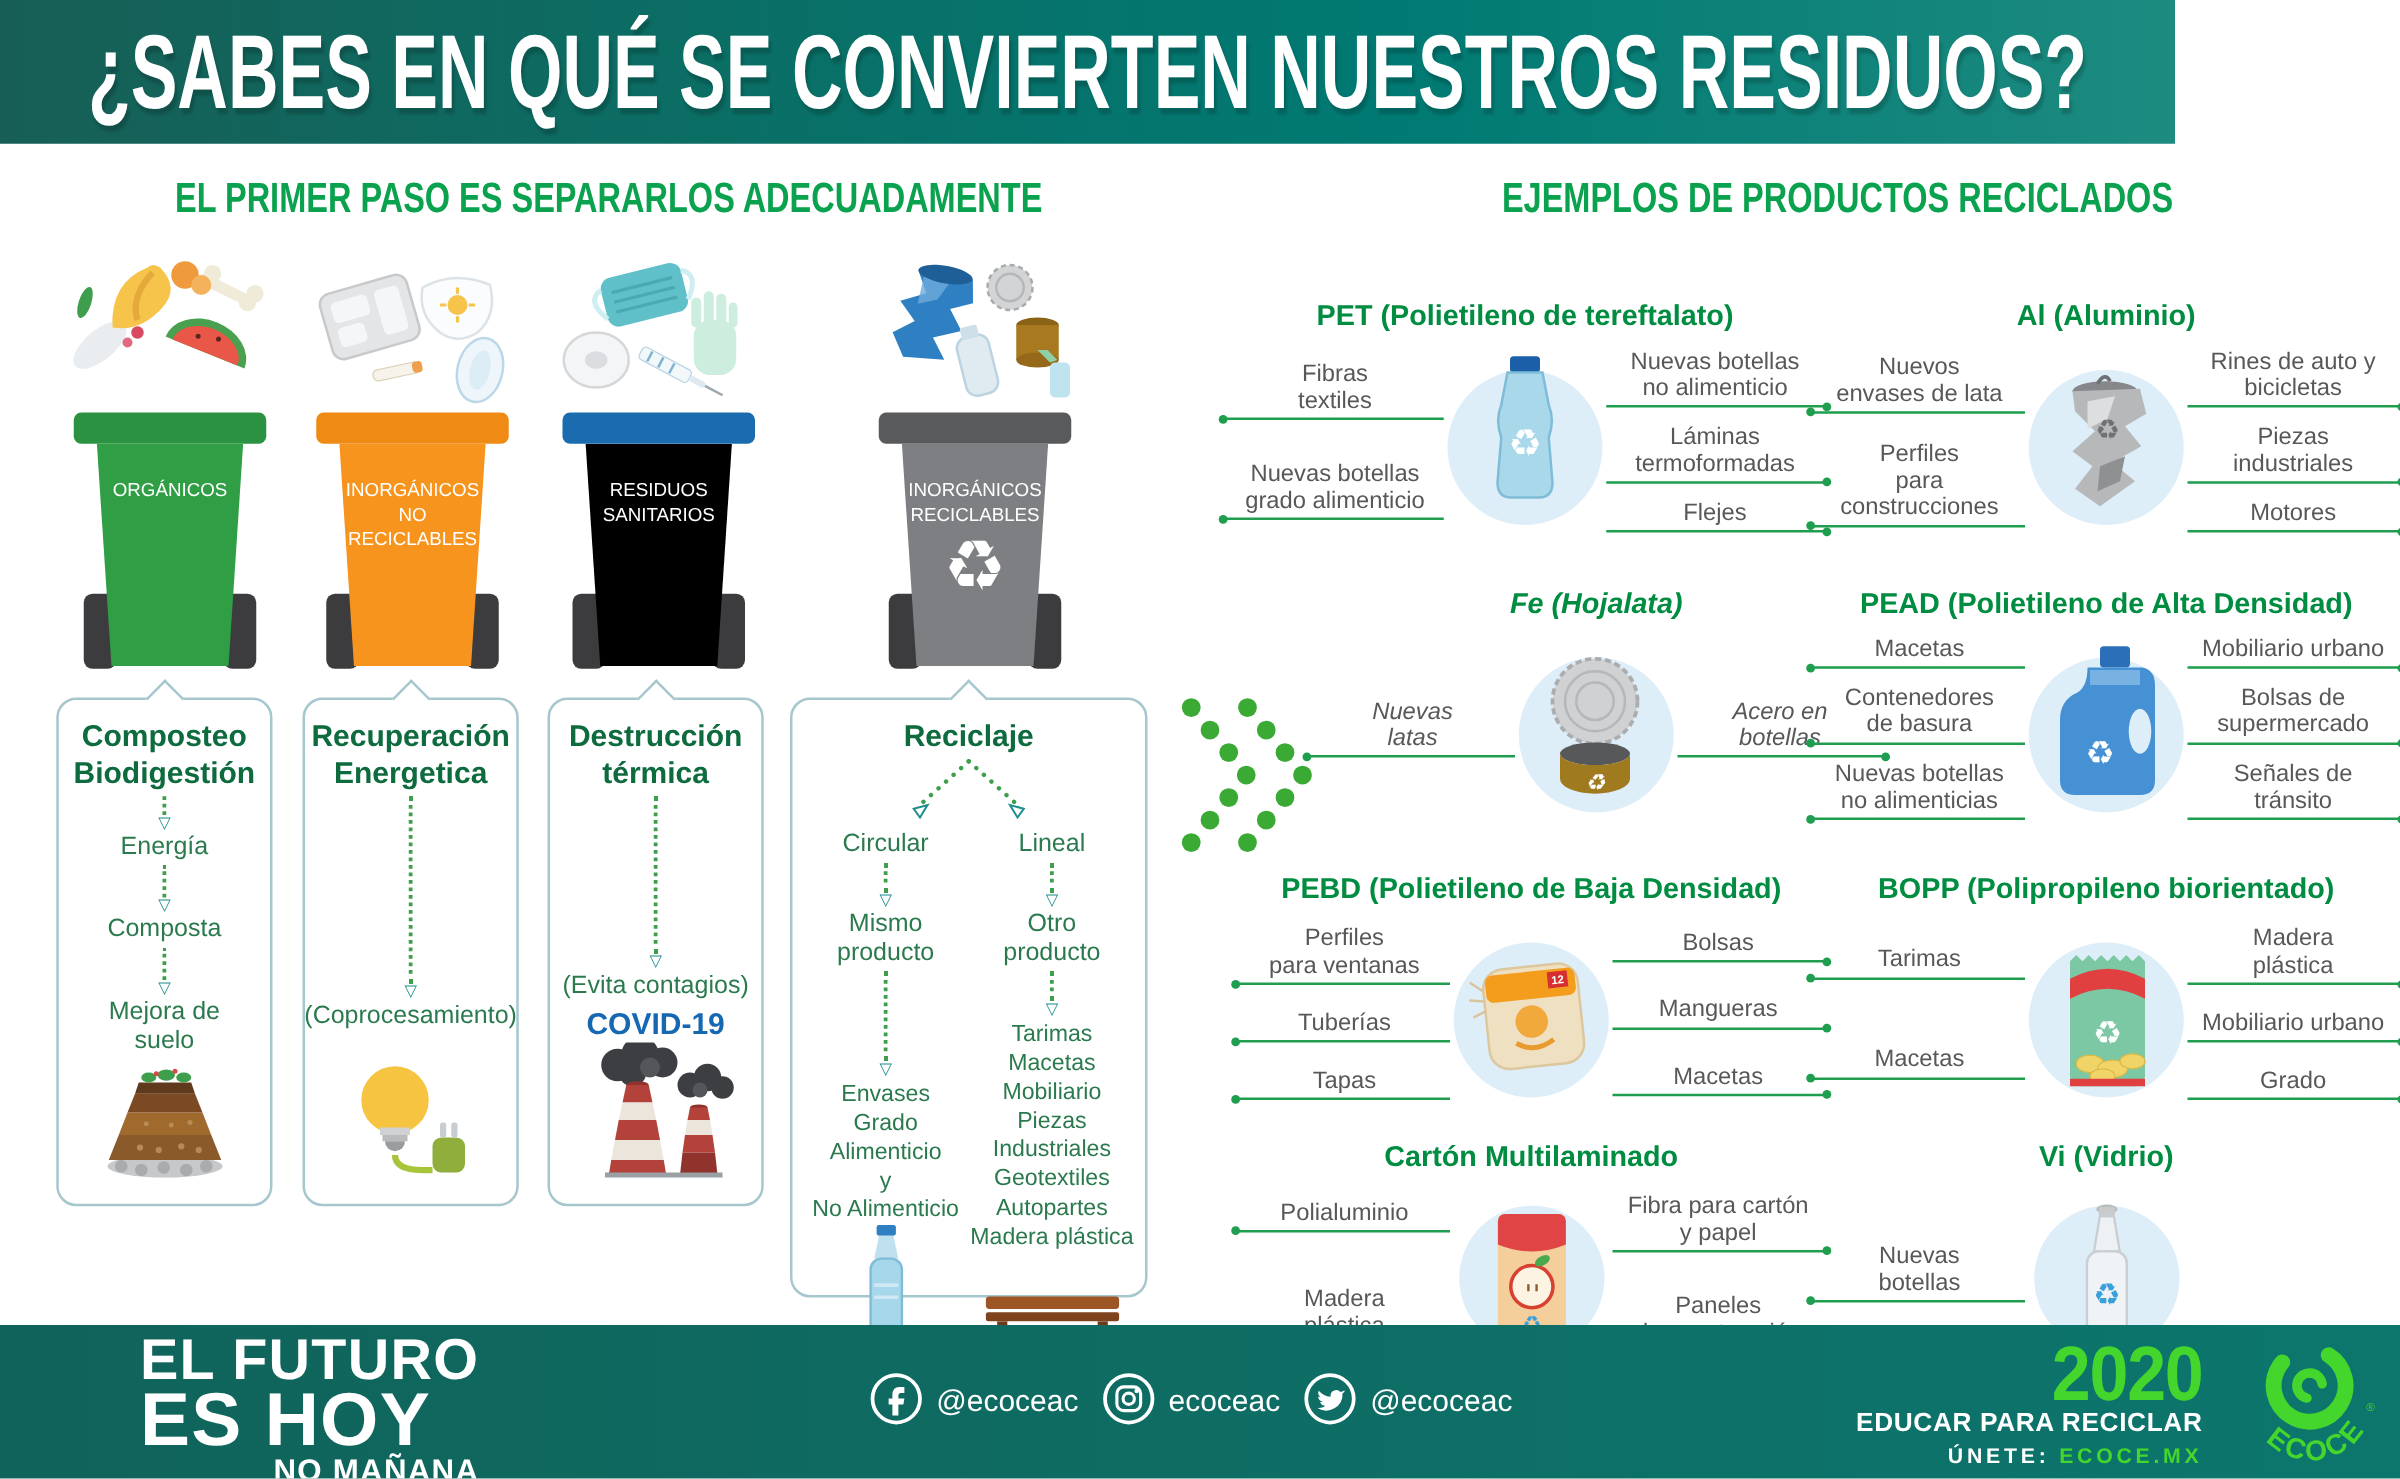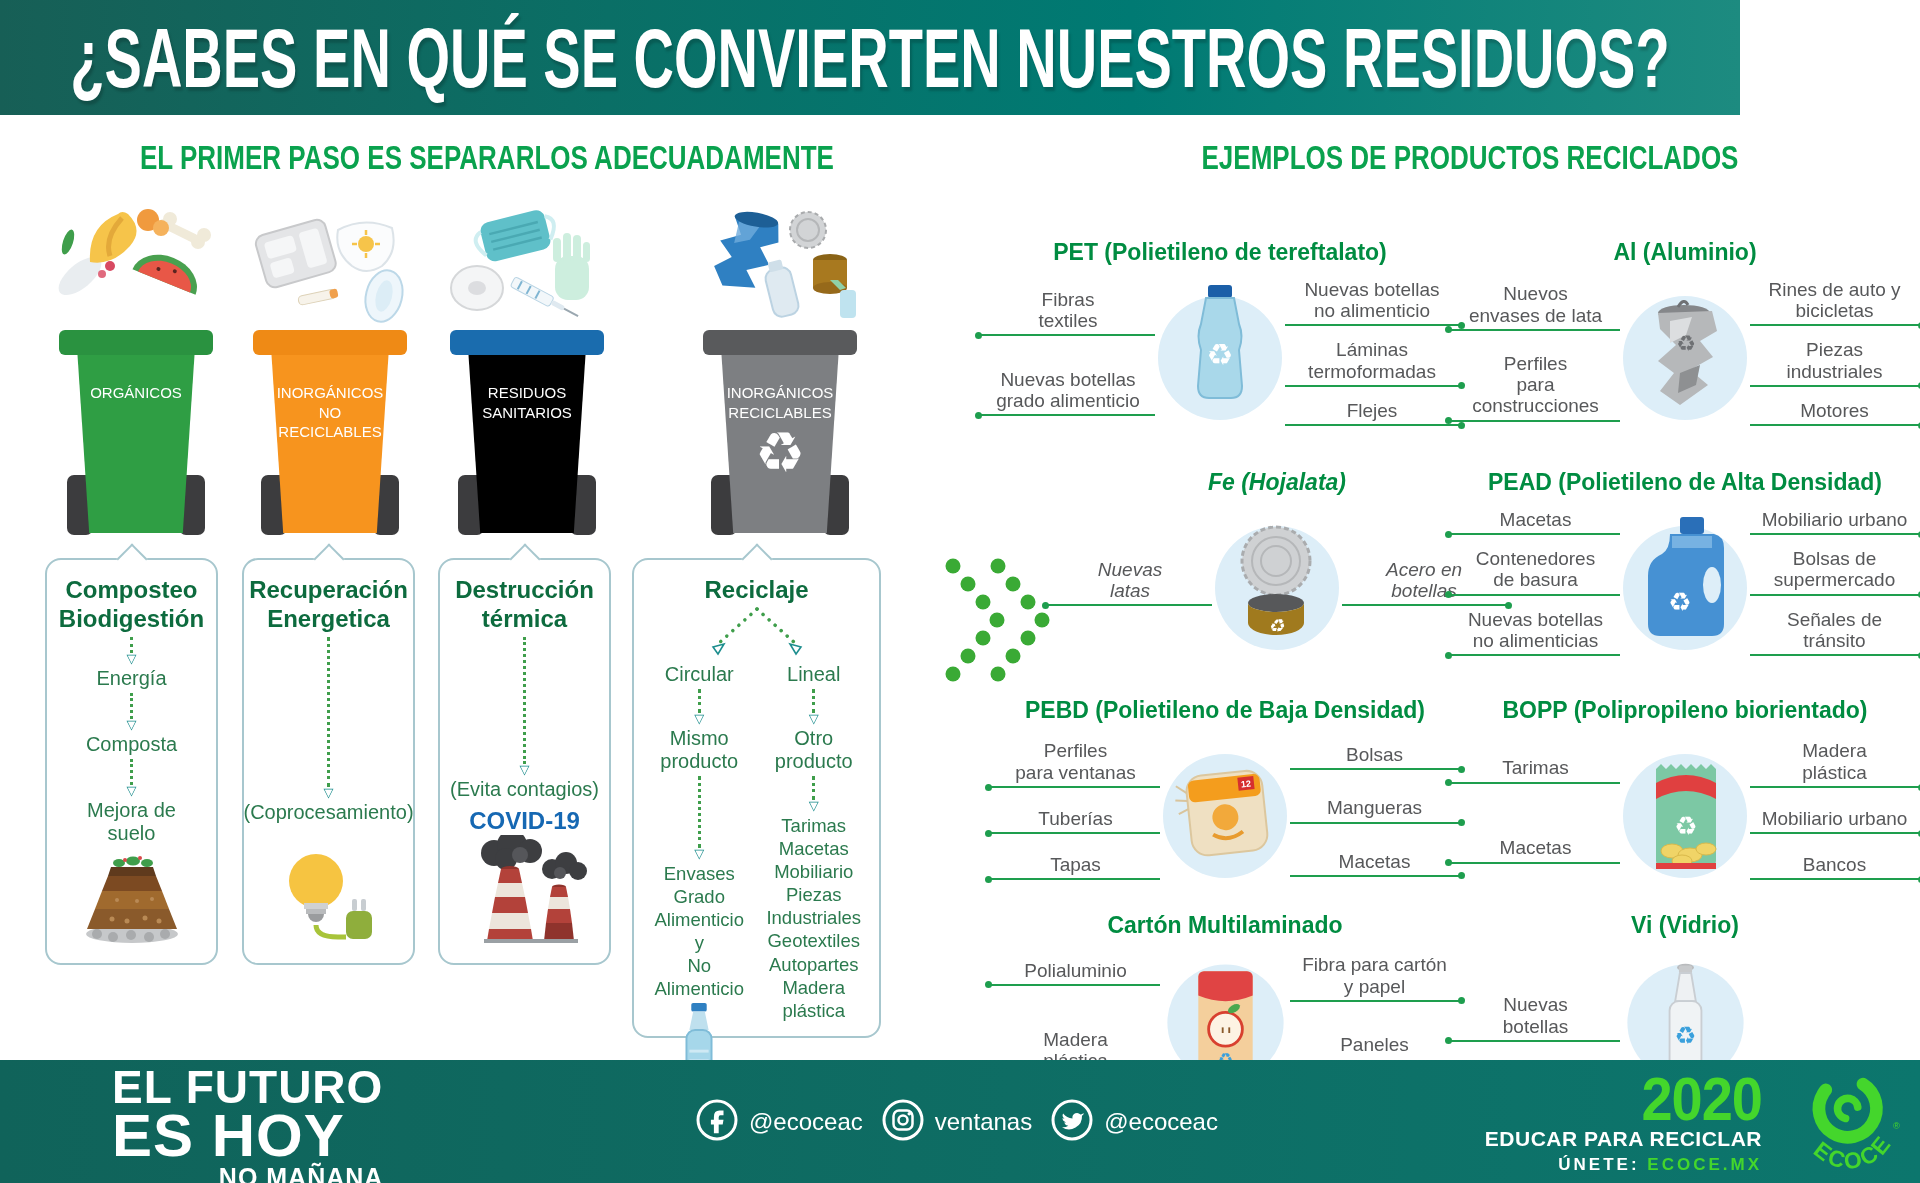--- a/index.html
+++ b/index.html
@@ -329,21 +329,21 @@
         <ellipse cx="99" cy="52" rx="7" ry="2.5" fill="#8f332c"></ellipse>
         <polygon points="92,52 106,52 108,62 90,62" fill="#b3423a"></polygon>
         <polygon points="90,62 108,62 110,74 88,74" fill="#ece5db"></polygon>
         <polygon points="88,74 110,74 112,88 86,88" fill="#b3423a"></polygon>
         <polygon points="86,88 112,88 114,106 84,106" fill="#8f332c"></polygon>
         <rect x="24" y="104" width="94" height="4" fill="#9aa0a4"></rect>
       </svg>
     </div>
   </div>
 
-  <div class="box" style="left:632px;width:249px;height:480px;">
+  <div class="box" style="left:632px;width:286px;height:480px;">
     <div class="box-title">Reciclaje</div>
     <div>
       <svg width="180" height="52" viewBox="0 0 180 52">
         <g stroke="#3f9e4b" stroke-width="3.5" stroke-dasharray="0.1 8" stroke-linecap="round">
           <line x1="90" y1="4" x2="52" y2="38"></line>
             <line x1="90" y1="4" x2="128" y2="38"></line>
         </g>
         <path d="M46 42 l11 -3 l-6 10 z" fill="#fff" stroke="#1d8e8e" stroke-width="1.6"></path>
         <path d="M134 42 l-11 -3 l6 10 z" fill="#fff" stroke="#1d8e8e" stroke-width="1.6"></path>
       </svg>
@@ -588,21 +588,21 @@
               <ellipse cx="86" cy="118" rx="10" ry="6"></ellipse>
               <ellipse cx="62" cy="130" rx="10" ry="6"></ellipse>
             </g>
           <rect x="36" y="132" width="60" height="6" fill="#e04040"></rect>
         </svg>
       </div>
       <div class="mat-col col-r">
         <div class="lbl pre">Madera
 plástica</div>
         <div class="lbl pre">Mobiliario urbano</div>
-        <div class="lbl pre">Bancos</div>
+        <div class="lbl pre">Grado</div>
       </div>
     </div>
   </div>
 
   <div class="material" style="left:995px;top:878px;width:460px;">
     <h3 class="mat-title">Cartón Multilaminado</h3>
     <div class="mat-body" style="min-height:150px;">
       <div class="mat-col col-l">
         <div class="lbl pre">Polialuminio</div>
         <div class="lbl pre">Madera
@@ -669,21 +669,21 @@
       </div>
       <div class="soc-item">
         <span>
           <svg width="44" height="44" viewBox="0 0 44 44">
             <circle cx="22" cy="22" r="19" stroke="#fff" stroke-width="3" fill="none"></circle>
             <rect x="12.5" y="12.5" width="19" height="19" rx="5.5" stroke="#fff" stroke-width="2.5" fill="none"></rect>
             <circle cx="22" cy="22" r="4.5" stroke="#fff" stroke-width="2.5" fill="none"></circle>
             <circle cx="28.3" cy="15.7" r="1.8" fill="#fff"></circle>
           </svg>
         </span>
-        <span class="soc-handle">ventanas</span>
+        <span class="soc-handle">ecoceac</span>
       </div>
       <div class="soc-item">
         <span>
           <svg width="44" height="44" viewBox="0 0 44 44">
             <circle cx="22" cy="22" r="19" stroke="#fff" stroke-width="3" fill="none"></circle>
             <path d="M33 15.5 q-1.3 .8 -2.6 1 a4.6 4.6 0 0 0 -8 3.1 q0 .4 .1 .8 a13 13 0 0 1 -9.4 -4.8 q-1.6 3 1.4 5.1 q-1.1 0 -2 -.6 q0 3.1 3.6 4.3 q-1 .3 -2 .1 q.8 2.6 4.2 3.2 q-2.8 2 -6.3 1.6 a13 13 0 0 0 20 -11.6 q1.2 -.9 2 -2.2z" fill="#fff"></path>
           </svg>
         </span>
         <span class="soc-handle">@ecoceac</span>
       </div>

